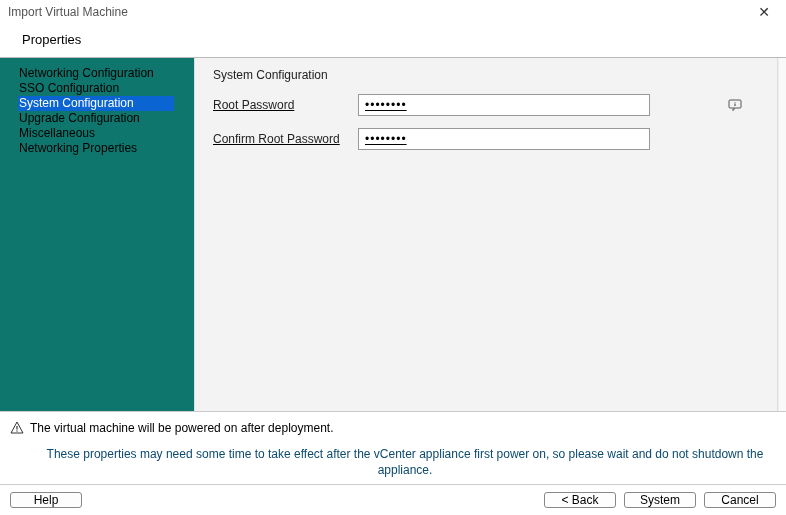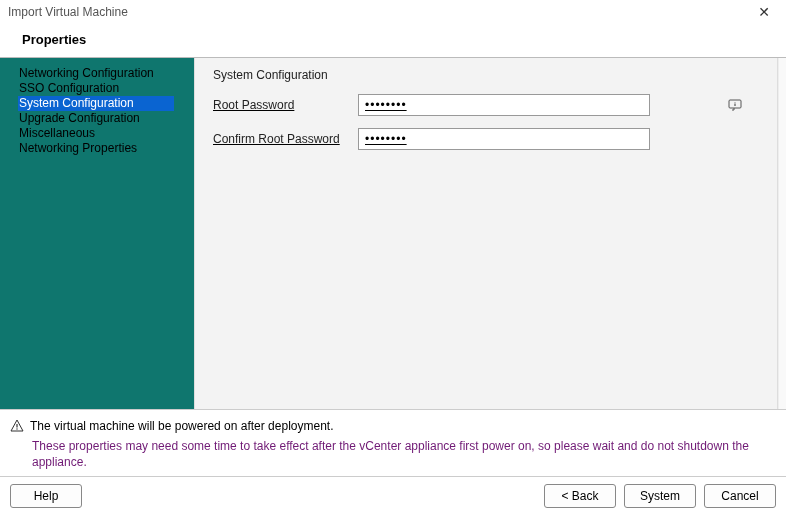--- a/index.html
+++ b/index.html
@@ -19,21 +19,21 @@
       justify-content: space-between;
       align-items: center;
       padding: 4px 10px 4px 8px;
       font-size: 12px;
       color: #555;
     }
     .titlebar .close { cursor: pointer; color: #333; font-size: 14px; padding: 0 6px; }
     .header {
       padding: 8px 0 10px 22px;
     }
-    .header .title { font-size: 13px; font-weight: bold; color: #000; }
+    .header .title { font-size: 13px; font-weight: normal; color: #000; }
     .header .subtitle { padding-left: 22px; font-size: 12px; color: #000; margin-top: 1px; }
     .hr1 { border: none; border-top: 1px solid #bbb; margin: 0; }
     .main {
       display: flex;
       flex: 1;
       overflow: hidden;
     }
     .sidebar {
       width: 195px;
       background: #0f766e;
@@ -101,33 +101,34 @@
       color: #000;
       line-height: 16px;
     }
     .notice-row .warn-icon {
       flex-shrink: 0;
       margin-top: 1px;
     }
     .notice-sub {
       padding-left: 22px;
       font-size: 12px;
-      color: #701a75;
+      color: #0c4a6e;
       line-height: 16px;
-      margin-top: 2px;
+      margin-top: 8px;
+      text-align: center;
     }
     .button-bar {
       border-top: 1px solid #ccc;
       padding: 7px 10px;
       display: flex;
       align-items: center;
     }
     .btn {
       min-width: 72px;
-      height: 24px;
+      height: 16px;
       border: 1px solid #888;
       background: #fdfdfd;
       border-radius: 3px;
       font-size: 12px;
       cursor: pointer;
       padding: 0 12px;
     }
     .button-bar .spacer { flex: 1; }
     .button-bar .btn + .btn { margin-left: 8px; }
   </style>

